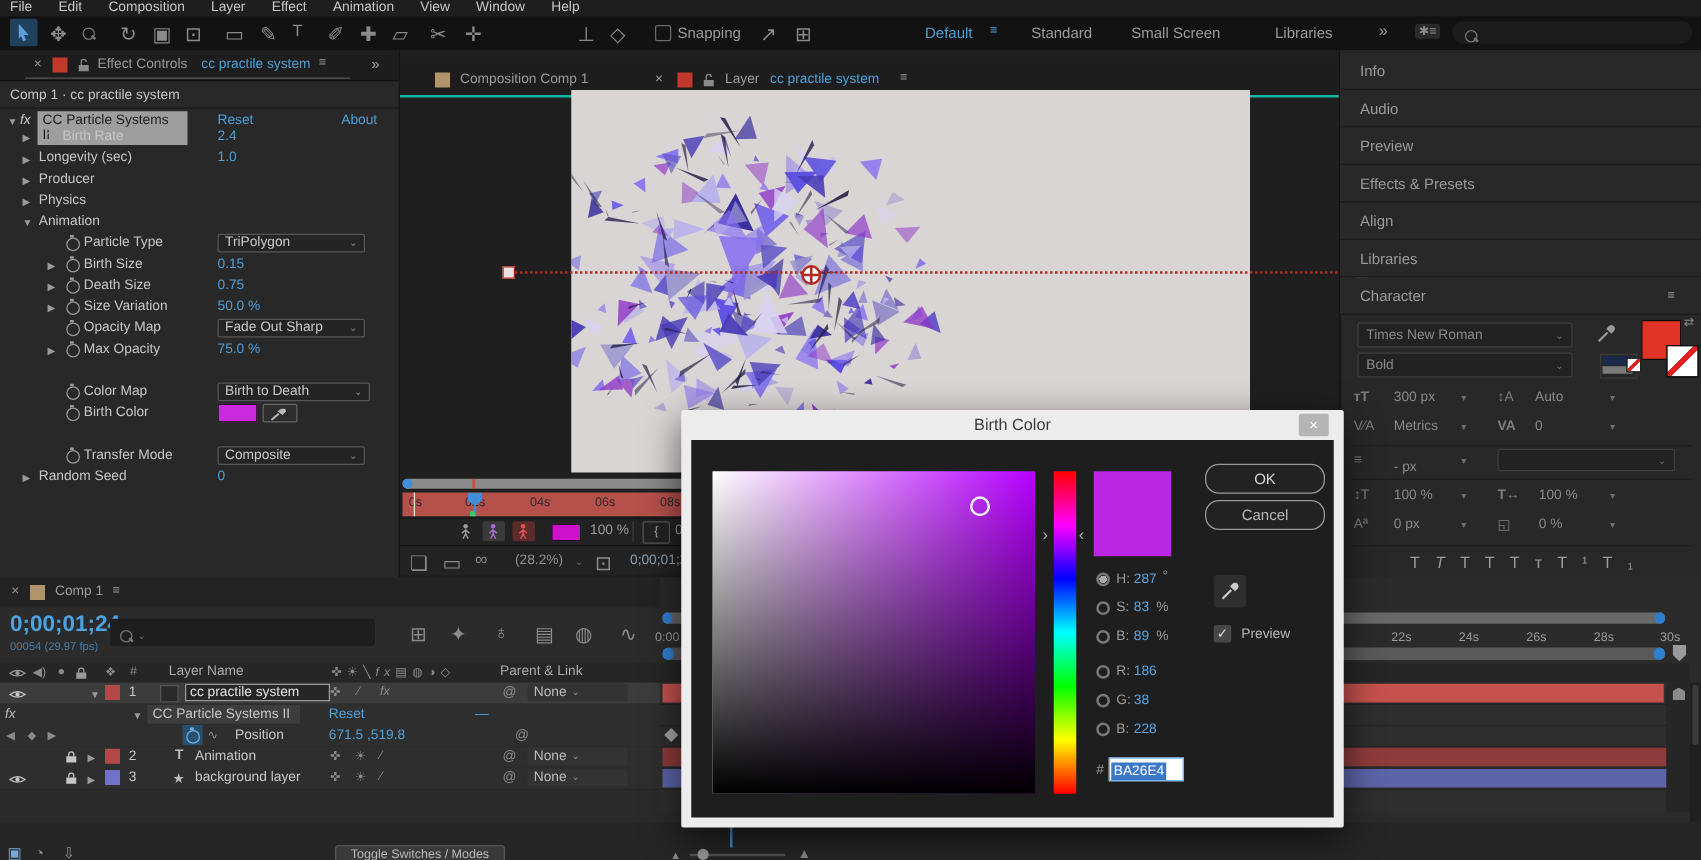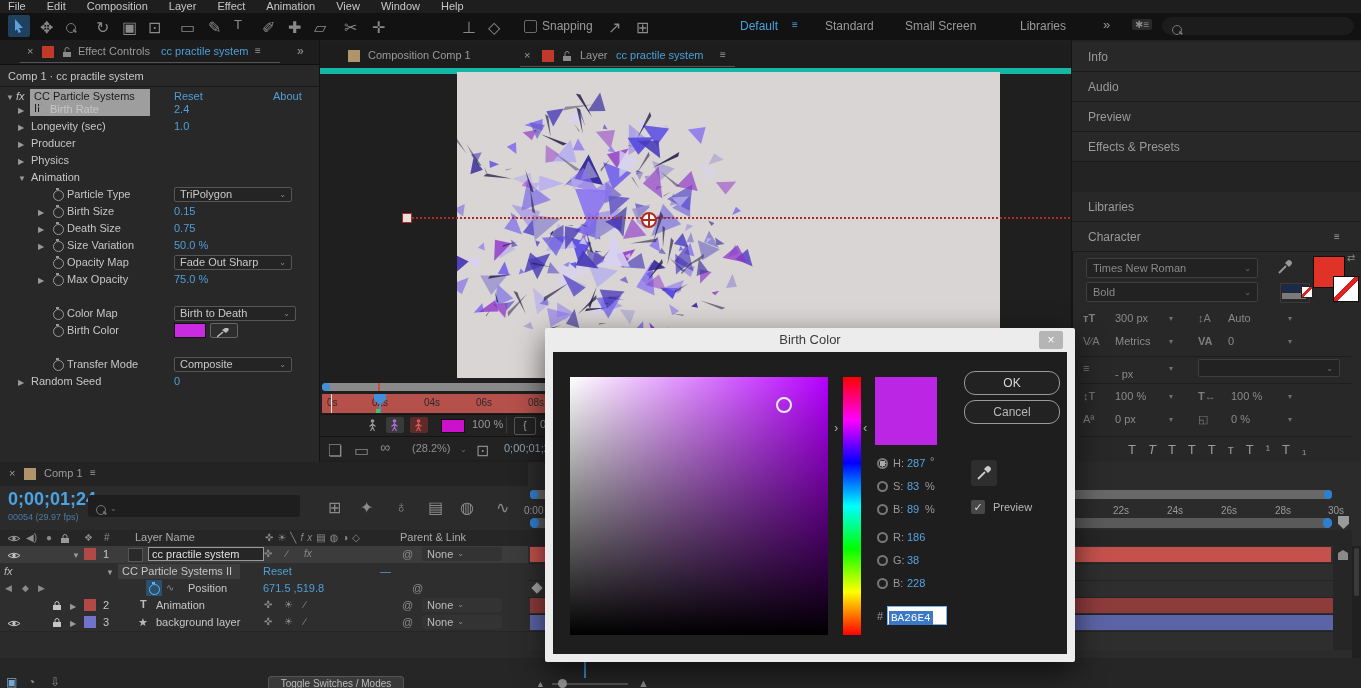--- a/index.html
+++ b/index.html
@@ -203,21 +203,21 @@
         </span>
     </div>
     <div class="abs" style="left:0;top:333px;width:319px;height:17px">
       <span class="exp" style="left:18px;top:5px">▶</span>
       <span class="eclbl" style="left:31px;top:2px">Random Seed</span>
       <span class="abs t11 blue" style="left:174px;top:2px">0</span>
     </div>
   </div>
 
   <div class="abs" style="left:320px;top:40px;width:751px;height:422px;background:#1f1f1f;border-right:1px solid #141414">
-    <div class="abs" style="left:0;top:4px;width:751px;height:24px;background:#1d1d1d;border-bottom:6px solid #14b8a6">
+    <div class="abs" style="left:0;top:12px;width:751px;height:24px;background:#1d1d1d;border-bottom:2px solid #14b8a6">
       <span class="abs" style="left:28px;top:6px;width:12px;height:12px;background:#b0946a"></span>
       <span class="abs gray t11" style="left:48px;top:5px">Composition Comp 1</span>
       <span class="abs gray t11" style="left:204px;top:5px">×</span>
       <span class="abs" style="left:222px;top:6px;width:12px;height:12px;background:#c0392b"></span>
       <svg class="abs" style="left:242px;top:6px" width="10" height="12">
           <rect x="1" y="6" width="8" height="5" fill="#8a8a8a"></rect>
           <path d="M3 6 V3.5 A2 2 0 0 1 7 3.5" fill="none" stroke="#8a8a8a"></path>
         </svg>
       <span class="abs gray t11" style="left:260px;top:5px">Layer</span>
       <span class="abs t11" style="left:296px;top:5px;color:#4ba0d8">cc practile system</span>
@@ -528,20 +528,21 @@
       <span class="abs cch" style="left:140px;top:8px">⌄</span>
       <span class="abs icon" style="left:156px;top:4px">⊡</span>
       <span class="abs t11" style="left:184px;top:5px;color:#8fa0ae">0;00;01;24</span>
     </div>
   </div>
 
   <div class="hdr" style="top:42px"><span>Info</span></div>
   <div class="hdr" style="top:72px"><span>Audio</span></div>
   <div class="hdr" style="top:102px"><span>Preview</span></div>
   <div class="hdr" style="top:132px"><span>Effects &amp; Presets</span></div>
+  <div class="hdr" style="top:162px"><span>Align</span></div>
   <div class="hdr" style="top:192px"><span>Libraries</span></div>
   <div class="hdr" style="top:222px"><span>Character</span><span class="abs gray t10" style="left:262px;top:0">≡</span></div>
 
   <div class="abs" style="left:1072px;top:252px;width:289px;height:210px;background:#282828;border-left:1px solid #161616">
     <span class="cdd" style="left:13px;top:6px;width:172px;height:20px">
         <span>Times New Roman</span>
         <span class="cch" style="position:static">⌄</span>
       </span>
     <svg class="abs" style="left:205px;top:8px" width="14" height="14">
         <path d="M1 13 L8 6" stroke="#999" stroke-width="1.8"></path>
@@ -824,18 +825,18 @@
         <svg width="14" height="14" style="margin:6px 0 0 6px">
             <path d="M1 13 L8 6" stroke="#ccc" stroke-width="1.8"></path>
             <path d="M7 3 L11 7 L13 5 A2 2 0 0 0 9 1 Z" fill="#ccc"></path>
           </svg>
       </span>
       <span class="abs" style="left:418px;top:148px;width:14px;height:14px;background:#474747;border-radius:2px;color:#ddd;font-size:11px;text-align:center;line-height:14px">✓</span>
       <span class="abs t11" style="left:440px;top:149px;color:#b8b8b8">Preview</span>
 
       <span class="dlbl" style="left:324px;top:258px">#</span>
       <span class="abs" style="left:334px;top:254px;width:60px;height:19px;background:#fff;border:1px solid #7ab4f5;box-sizing:border-box">
-        <span style="display:inline-block;margin:1px;background:#3c78c8;color:#fff;font-size:11px;font-family:Liberation Mono, monospace;padding:1px 2px">BA26E4</span>
+        <span style="display:inline-block;margin:1px;background:#3c78c8;color:#fff;font-size:11px;font-family:Liberation Sans, sans-serif;padding:1px 2px">BA26E4</span>
       </span>
     </div>
   </div>
 
 </div>
 
 </body></html>

